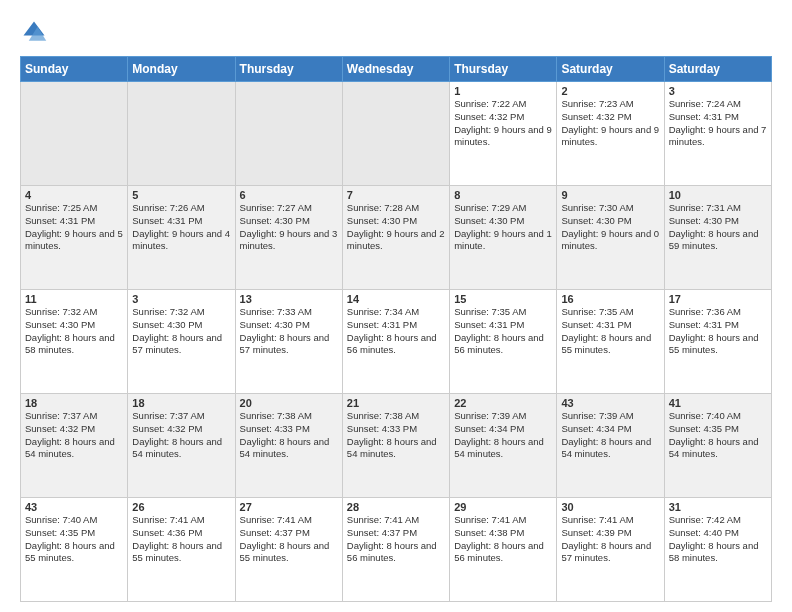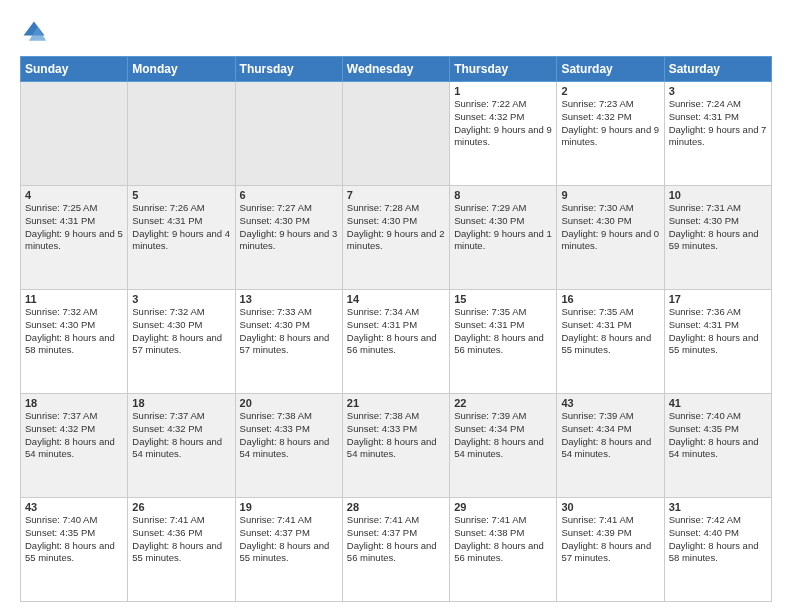--- a/index.html
+++ b/index.html
@@ -238,21 +238,21 @@
         <tr>
           <td>
             <span class="day-num">43</span>
             <div class="day-info">Sunrise: 7:40 AM<br>Sunset: 4:35 PM<br>Daylight: 8 hours and 55 minutes.</div>
           </td>
           <td>
             <span class="day-num">26</span>
             <div class="day-info">Sunrise: 7:41 AM<br>Sunset: 4:36 PM<br>Daylight: 8 hours and 55 minutes.</div>
           </td>
           <td>
-            <span class="day-num">19</span>
+            <span class="day-num">27</span>
             <div class="day-info">Sunrise: 7:41 AM<br>Sunset: 4:37 PM<br>Daylight: 8 hours and 55 minutes.</div>
           </td>
           <td>
             <span class="day-num">28</span>
             <div class="day-info">Sunrise: 7:41 AM<br>Sunset: 4:37 PM<br>Daylight: 8 hours and 56 minutes.</div>
           </td>
           <td>
             <span class="day-num">29</span>
             <div class="day-info">Sunrise: 7:41 AM<br>Sunset: 4:38 PM<br>Daylight: 8 hours and 56 minutes.</div>
           </td>

